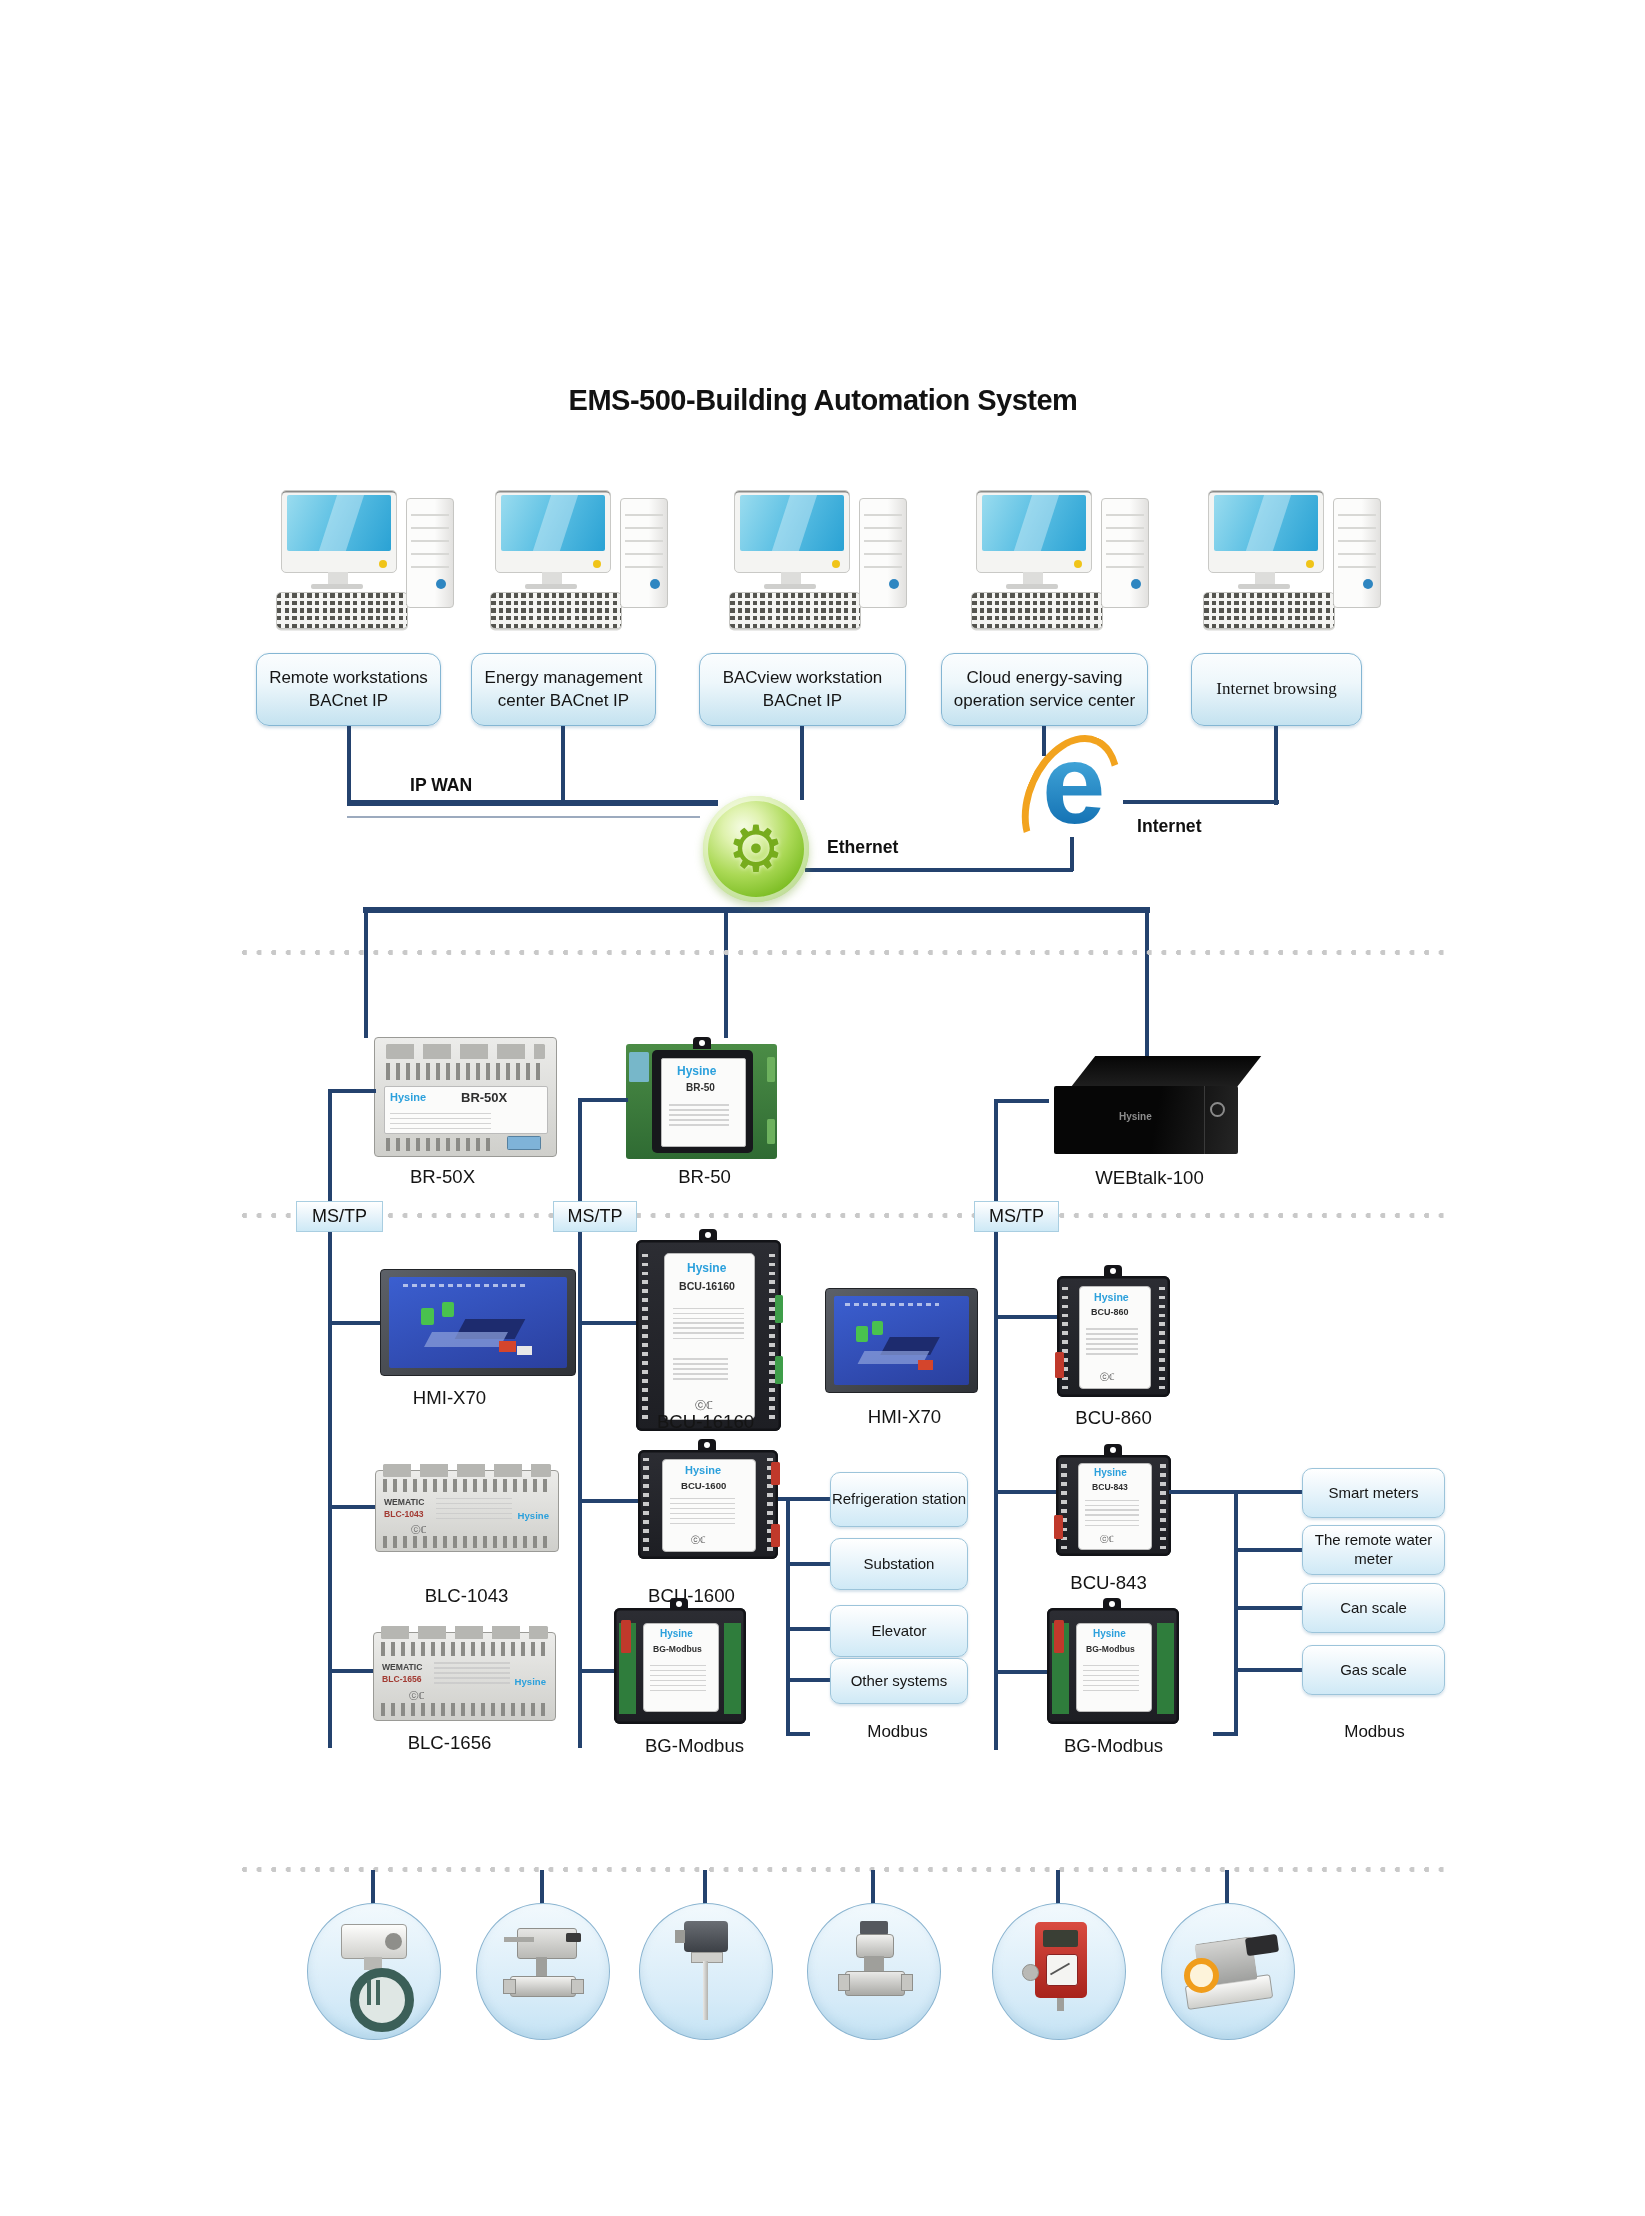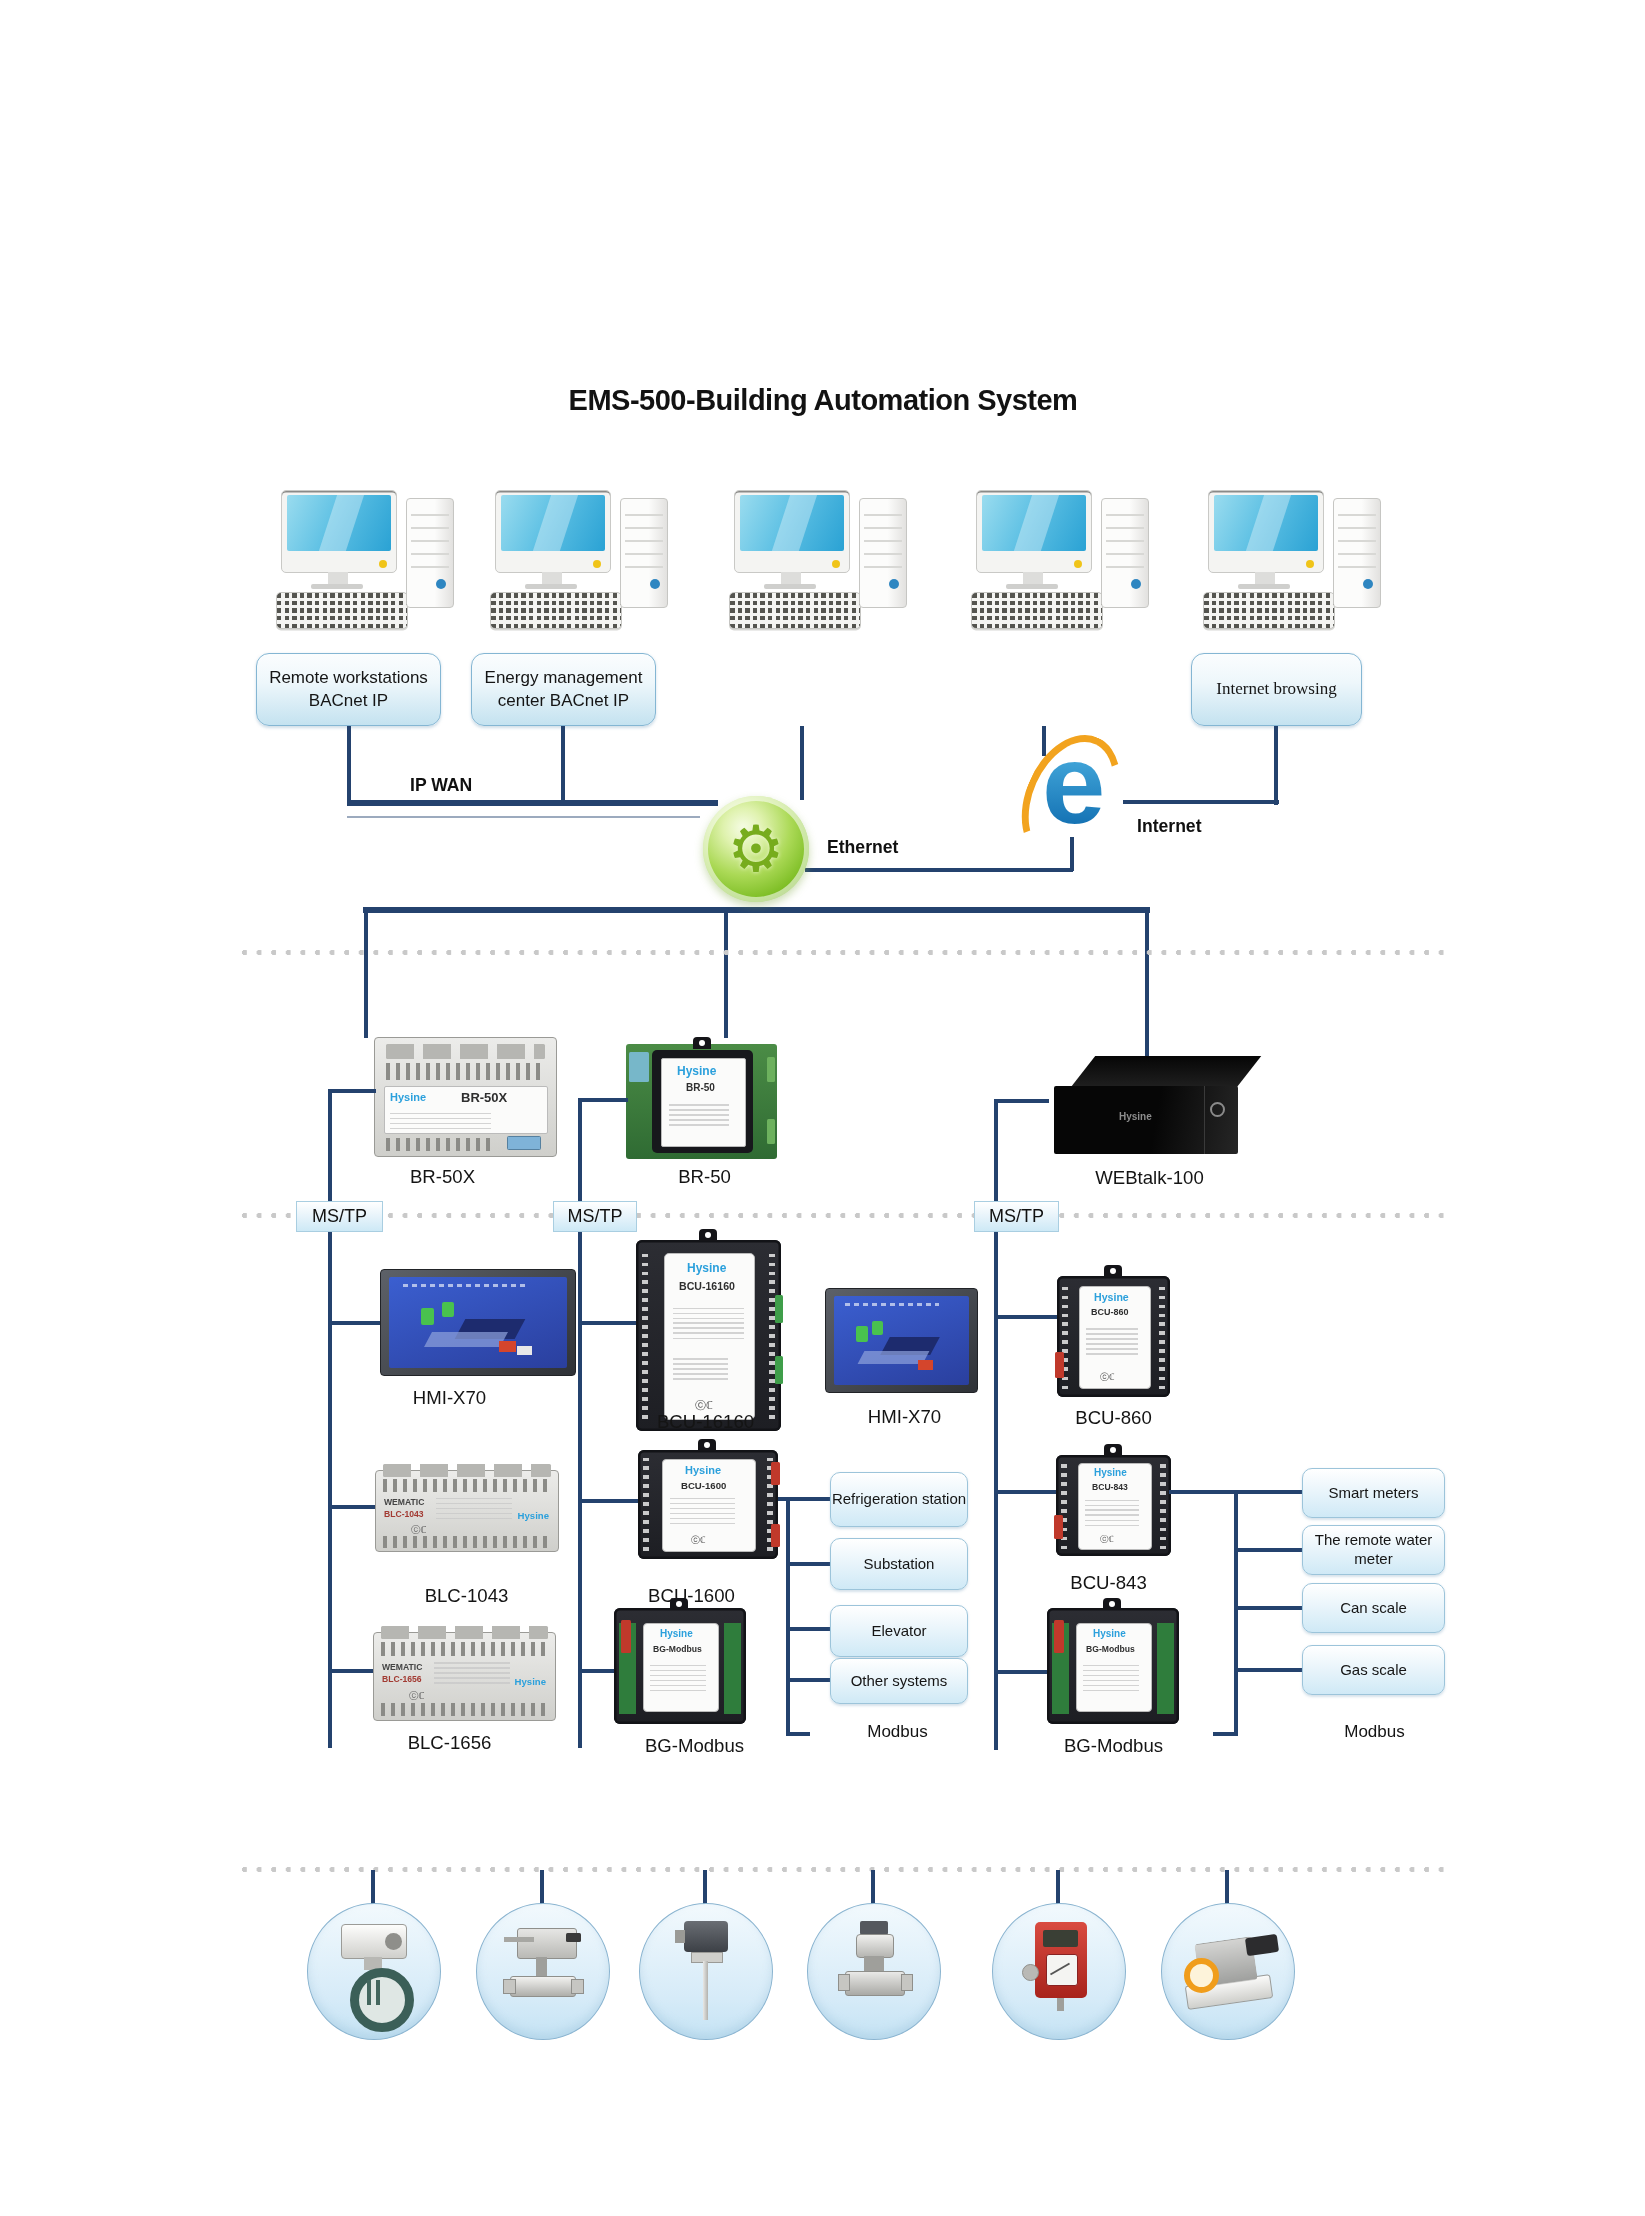--- a/index.html
+++ b/index.html
@@ -164,20 +164,22 @@
       <div class="standbase"></div>
     <div class="keyboard"></div>
     <div class="tower">
         <div class="towerlines"></div>
         <div class="towerdot"></div>
       </div>
   </div>
 
   <div class="callout" style="left:256px;top:653px;width:185px;height:73px;">Remote workstations BACnet IP</div>
   <div class="callout" style="left:471px;top:653px;width:185px;height:73px;">Energy management center BACnet IP</div>
+  <div class="callout" style="left:699px;top:653px;width:207px;height:73px;">BACview workstation BACnet IP</div>
+  <div class="callout" style="left:941px;top:653px;width:207px;height:73px;">Cloud energy-saving operation service center</div>
   <div class="callout" style="left:1191px;top:653px;width:171px;height:73px;font-family:Liberation Serif, serif;">Internet browsing</div>
 
   <div class="vline" style="left:347px;top:726px;height:78px;"></div>
   <div class="vline" style="left:561px;top:726px;height:78px;"></div>
   <div class="vline" style="left:800px;top:726px;height:74px;"></div>
   <div class="vline" style="left:1042px;top:726px;height:30px;"></div>
   <div class="vline" style="left:1274px;top:726px;height:79px;"></div>
 
   <div class="hline" style="left:347px;top:800px;width:371px;height:5.5px;"></div>
   <div class="hline" style="left:347px;top:816px;width:353px;height:2px;opacity:.45;"></div>

